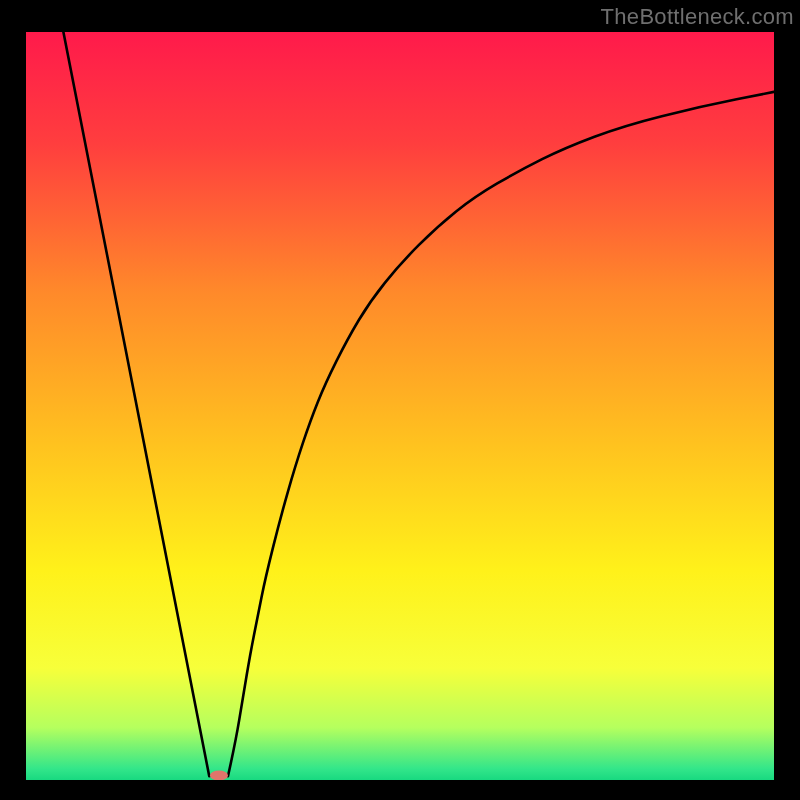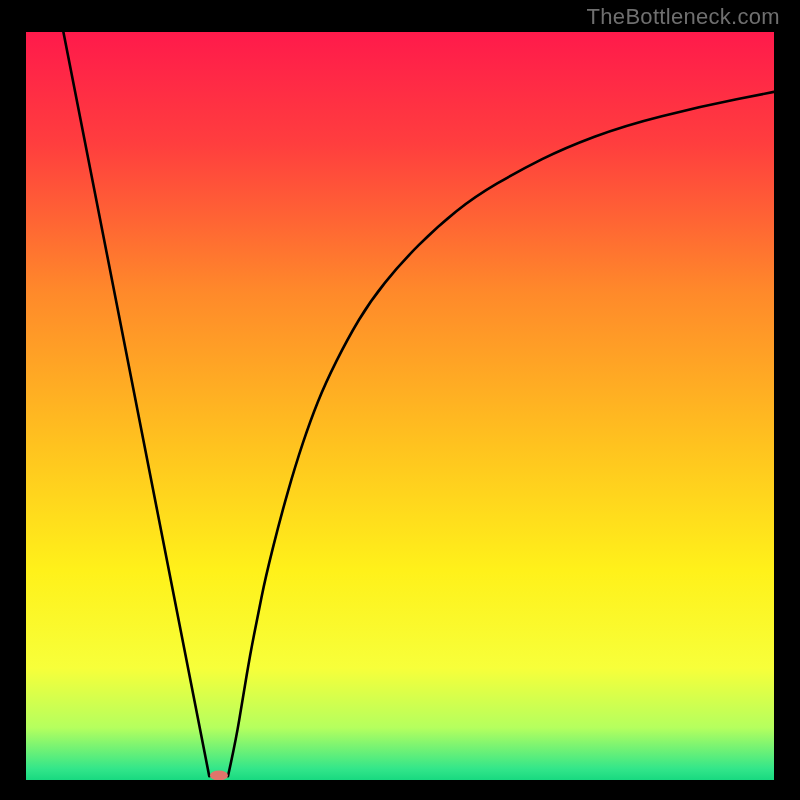--- a/index.html
+++ b/index.html
@@ -22,21 +22,21 @@
   .plot {
     position: absolute;
     left: 0;
     top: 0;
     width: 748px;
     height: 748px;
   }
   .watermark {
     position: absolute;
     top: 4px;
-    right: 20px;
+    right: 6px;
     color: #6f6f6f;
     font-size: 22px;
     font-weight: 500;
     letter-spacing: 0.3px;
     user-select: none;
   }
 </style>
 </head>
 <body>
 

